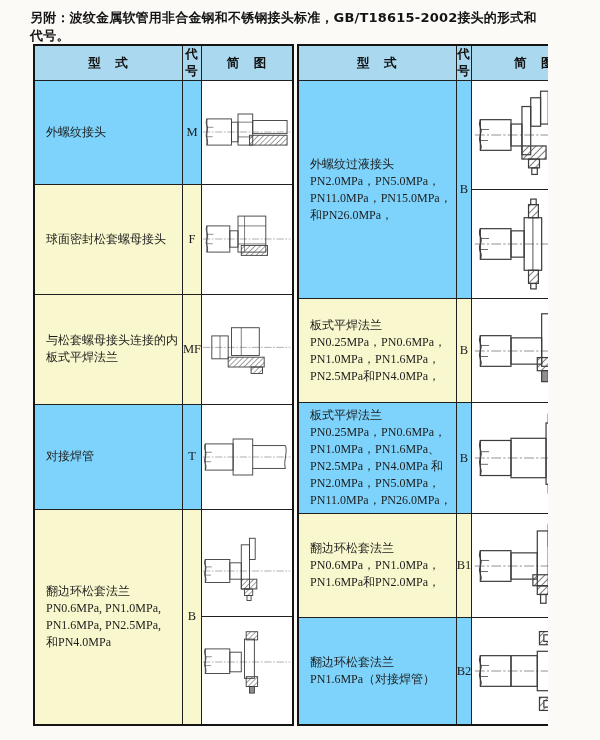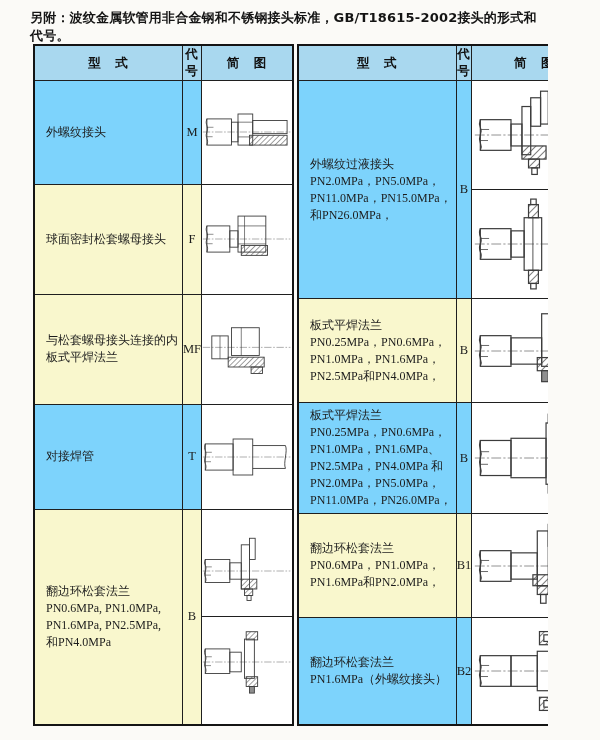--- a/index.html
+++ b/index.html
@@ -319,21 +319,21 @@
                   <rect x="58" y="60" width="10" height="8" fill="url(#hatch)" stroke="#3c3c3c" stroke-width="1.1"></rect>
                   <rect x="61" y="68" width="5" height="8" fill="none" stroke="#3c3c3c" stroke-width="1.1"></rect>
                 </svg>
               </div>
             </td>
           </tr>
           <tr class="" style="height: 106px;">
             <td class="type">
               <div>
                 <div class="tline">翻边环松套法兰</div>
-                <div class="tline">PN1.6MPa（外螺纹接头）</div>
+                <div class="tline">PN1.6MPa（对接焊管）</div>
               </div>
             </td>
             <td class="code">B2</td>
             <td class="diag">
               <div class="sub " style="height:106px">
                 <svg width="124" height="92" viewBox="0 0 110 84">
                   <line x1="1" y1="42" x2="108" y2="42" stroke="#5a5a5a" stroke-width="0.6" stroke-dasharray="9 2 2 2"></line>
                   <rect x="6" y="28" width="28" height="28" fill="none" stroke="#3c3c3c" stroke-width="1.1"></rect>
                   <path d="M6,28 c-3,7 3,7 0,14 c-3,7 3,7 0,14" fill="none" stroke="#3c3c3c" stroke-width="1.1"></path>
                   <line x1="6" y1="36.96" x2="14" y2="36.96" stroke="#3c3c3c" stroke-width="0.7"></line>

